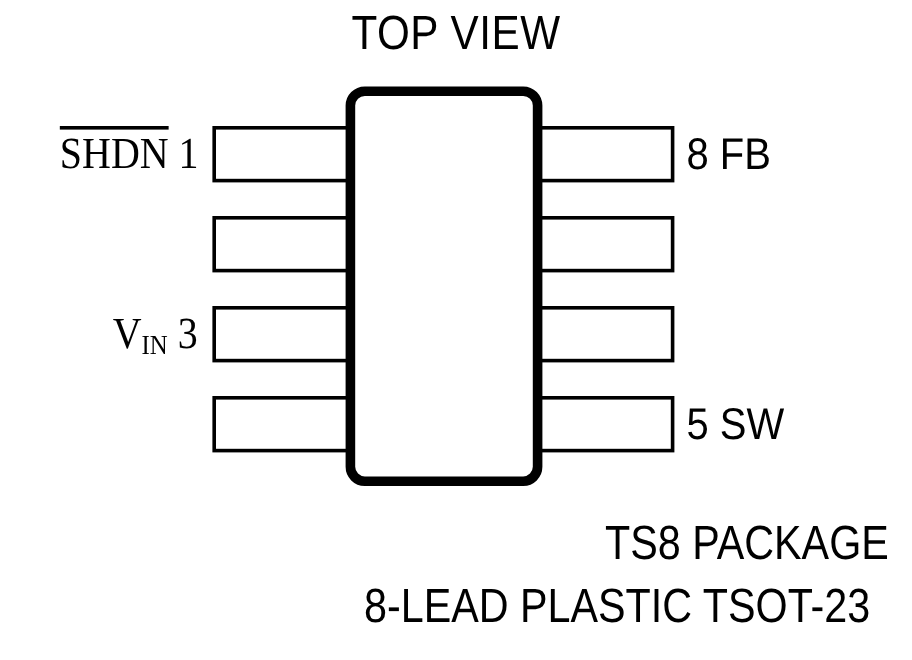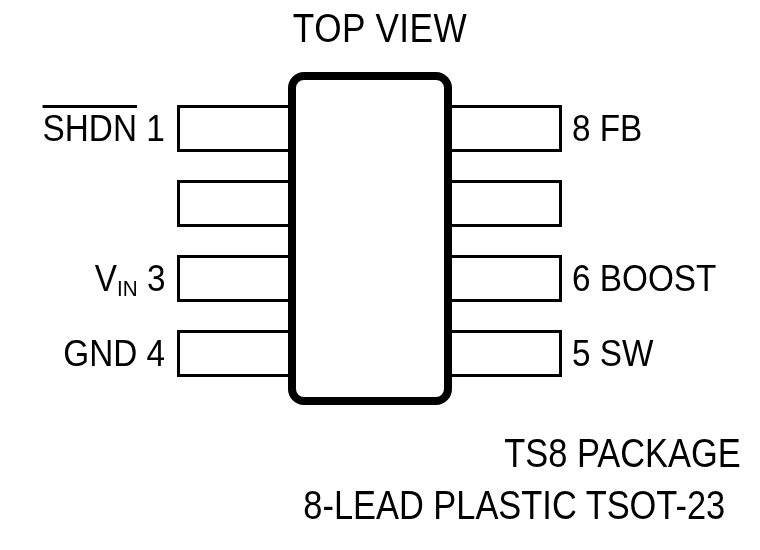--- a/index.html
+++ b/index.html
@@ -74,20 +74,21 @@
     display: inline-block;
     transform: scaleX(0.9);
     transform-origin: right center;
   }
   .pin-label.right .txt {
     transform-origin: left center;
   }
   .pin-label.left {
     right: 595px;          
     text-align: right;
+    font-family: Liberation Serif, serif;
   }
   .pin-label.right {
     left: 572px;
     text-align: left;
     text-decoration: underline;
   }
   .overbar {
     text-decoration: overline;
     text-decoration-thickness: 3px;
     text-underline-offset: 2px;
@@ -138,32 +139,26 @@
 
   <div class="pin-label left" style="top:105px">
     <span class="txt"><span class="overbar">SHDN</span> <span>1</span></span>
   </div>
 
 
   <div class="pin-label left" style="top:255px">
     <span class="txt"><span><span>V</span><sub>IN</sub></span> <span>3</span></span>
   </div>
 
-  <div class="pin-label left" style="top:330px">
-    <span class="txt"><span>GND</span> <span>4</span></span>
-  </div>
 
   <div class="pin-label right" style="top:105px">
     <span class="txt"><span>8</span> <span>FB</span></span>
   </div>
 
 
-  <div class="pin-label right" style="top:255px">
-    <span class="txt"><span>6</span> <span>BOOST</span></span>
-  </div>
 
   <div class="pin-label right" style="top:330px">
     <span class="txt"><span>5</span> <span>SW</span></span>
   </div>
 
   <div class="caption line1">
     <span class="txt">TS8 PACKAGE</span>
   </div>
   <div class="caption line2">
     <span class="txt">8-LEAD PLASTIC TSOT-23</span>

